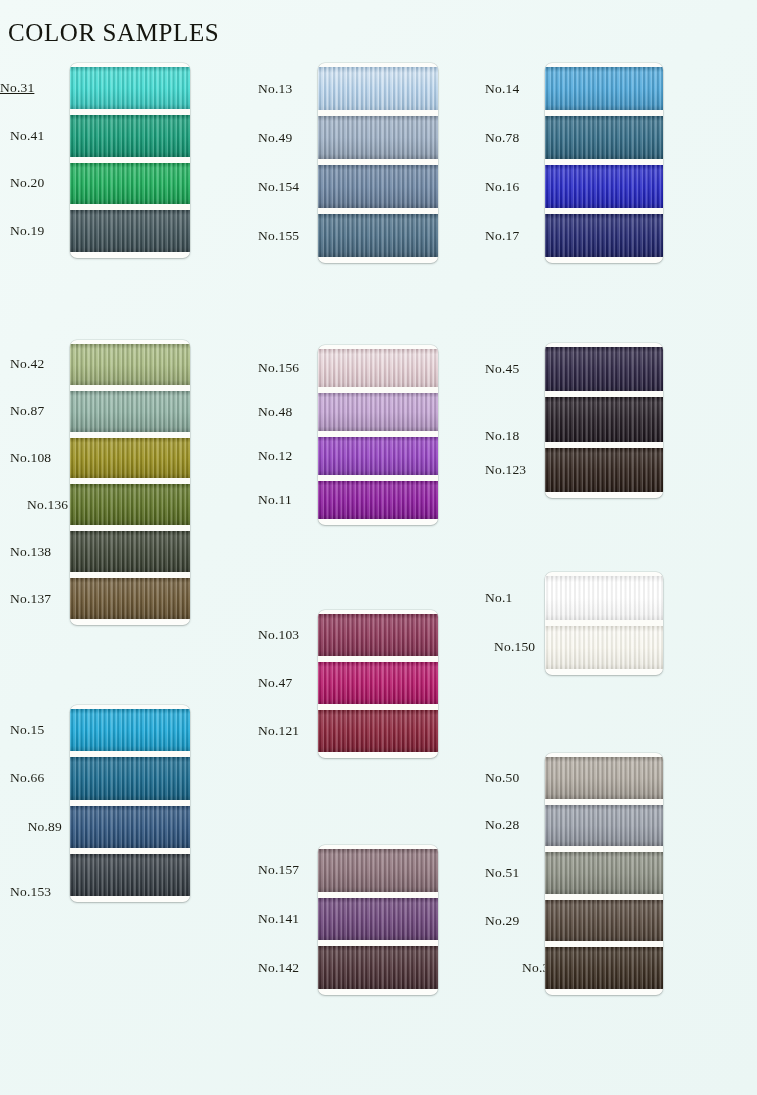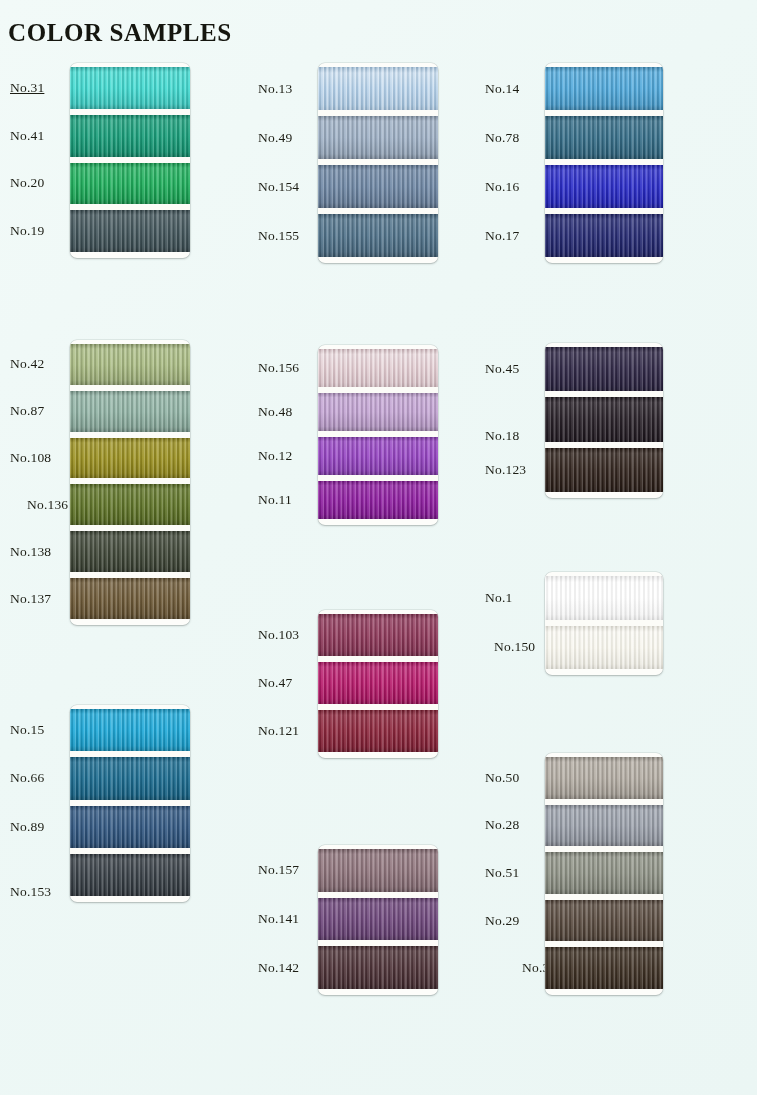--- a/index.html
+++ b/index.html
@@ -19,21 +19,21 @@
 
   
   .page-title {
     position: absolute;
     left: 8px;
     top: 2px;
     font-size: 25px;
     letter-spacing: 0.6px;
     color: #15160f;
     font-family: "Liberation Serif", "DejaVu Serif", serif;
-    font-weight: 700;
+    font-weight: 400;
     white-space: nowrap;
   }
 
   
   .group {
     position: absolute;
   }
   .card {
     position: absolute;
     border-radius: 7px;
@@ -101,21 +101,21 @@
     letter-spacing: 0.2px;
   }
 </style>
 </head>
 <body>
 
 <h1 class="page-title">COLOR SAMPLES</h1>
 
 <div id="board">
     <div class="group" style="left: 0px; top: 0px;">
-      <div class="label" style="top: 79.875px; left: 10px; width: 52px; text-decoration: underline;">No.31</div>
+      <div class="label" style="top: 79.875px; left: 0; width: 52px; text-decoration: underline;">No.31</div>
       <div class="label" style="top: 127.625px; left: 10px; width: 52px;">No.41</div>
       <div class="label" style="top: 175.375px; left: 10px; width: 52px;">No.20</div>
       <div class="label" style="top: 223.125px; left: 10px; width: 52px;">No.19</div>
       <div class="card" style="left: 70px; top: 63px; width: 120px; height: 195px;">
         <div class="ribbon" title="No.31 turquoise" style="background: rgb(61, 220, 210); height: 41.75px;"></div>
         <div class="gap" style="height: 6px;"></div>
         <div class="ribbon" title="No.41 teal-green" style="background: rgb(17, 157, 119); height: 41.75px;"></div>
         <div class="gap" style="height: 6px;"></div>
         <div class="ribbon" title="No.20 emerald-green" style="background: rgb(23, 174, 87); height: 41.75px;"></div>
         <div class="gap" style="height: 6px;"></div>
@@ -217,21 +217,21 @@
         <div class="ribbon" title="No.103 wine-rose" style="background: rgb(141, 51, 86); height: 42px;"></div>
         <div class="gap" style="height: 6px;"></div>
         <div class="ribbon" title="No.47 magenta" style="background: rgb(183, 18, 103); height: 42px;"></div>
         <div class="gap" style="height: 6px;"></div>
         <div class="ribbon" title="No.121 burgundy" style="background: rgb(138, 31, 54); height: 42px;"></div>
       </div>
     </div>
     <div class="group" style="left: 0px; top: 0px;">
       <div class="label" style="top: 722.125px; left: 10px; width: 52px;">No.15</div>
       <div class="label" style="top: 770.375px; left: 10px; width: 52px;">No.66</div>
-      <div class="label" style="top: 818.625px; left: 10px; width: 52px;">No.89</div>
+      <div class="label" style="top: 818.625px; left: 10px; width: 52px; text-align: right;">No.89</div>
       <div class="label" style="top: 866.875px; left: 10px; width: 52px; margin-top: 17px;">No.153</div>
       <div class="card" style="left: 70px; top: 705px; width: 120px; height: 197px;">
         <div class="ribbon" title="No.15 cyan-blue" style="background: rgb(22, 168, 218); height: 42.25px;"></div>
         <div class="gap" style="height: 6px;"></div>
         <div class="ribbon" title="No.66 teal-blue" style="background: rgb(20, 104, 142); height: 42.25px;"></div>
         <div class="gap" style="height: 6px;"></div>
         <div class="ribbon" title="No.89 denim-blue" style="background: rgb(43, 83, 127); height: 42.25px;"></div>
         <div class="gap" style="height: 6px;"></div>
         <div class="ribbon" title="No.153 charcoal-slate" style="background: rgb(51, 59, 66); height: 42.25px;"></div>
       </div>

